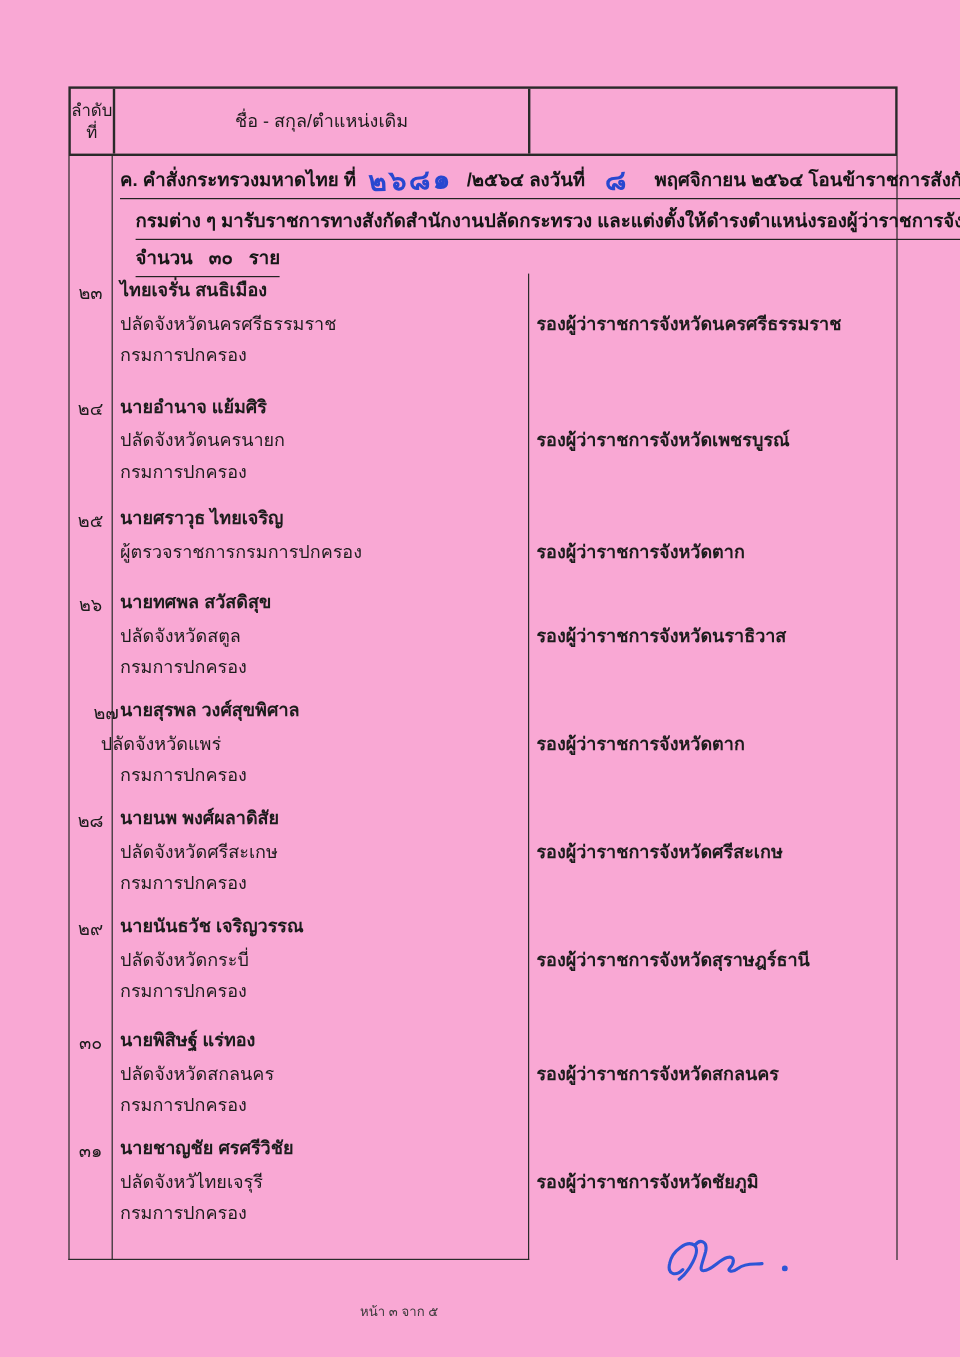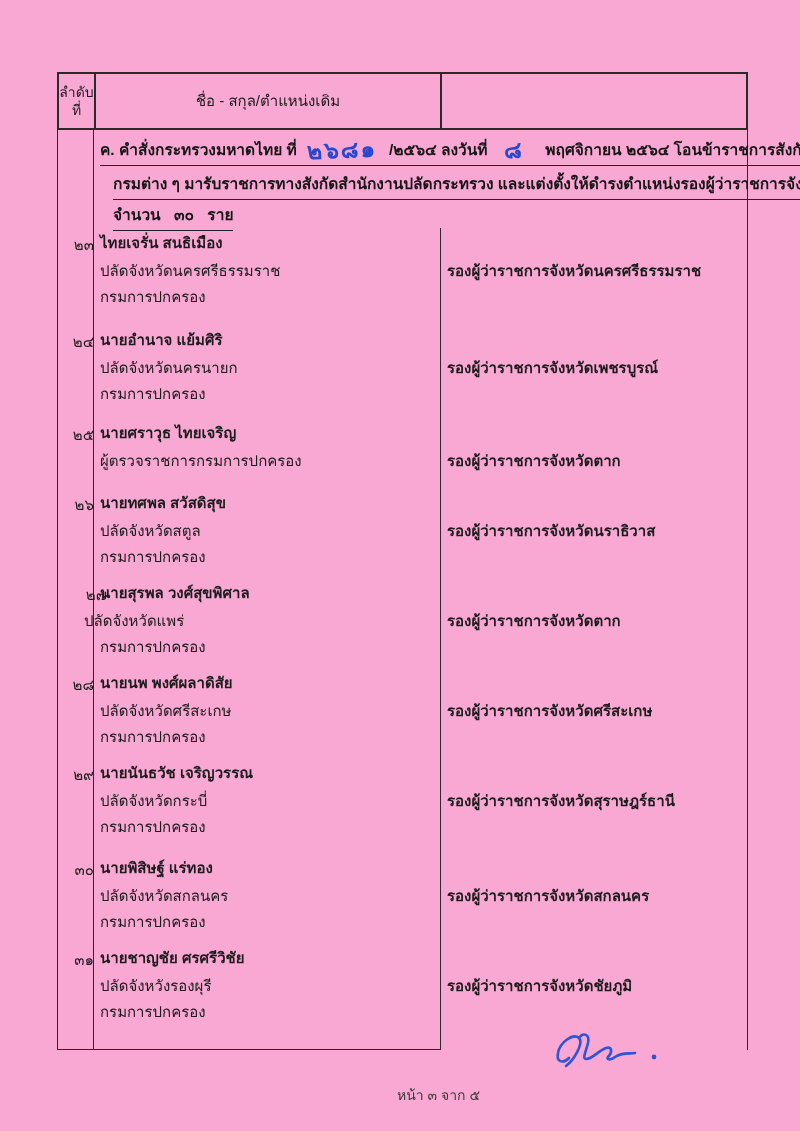--- a/index.html
+++ b/index.html
@@ -31,25 +31,25 @@
   .ink{
     color:#2847d0;font-size:23px;font-weight:bold;line-height:10px;
     display:inline-block;vertical-align:-3px;transform:rotate(-2deg);
     letter-spacing:2px;
   }
   .ink.order{margin:0 12px 0 10px;}
   .ink.date{margin:0 22px 0 16px;}
   .wordspace{word-spacing:9px;}
   
   .cell{position:absolute;font-size:15px;line-height:20px;white-space:nowrap;}
-  .rowno{width:37px;text-align:right;}
+  .rowno{width:37px;text-align:center;}
   .bold{font-weight:bold;}
   
-  .footer{position:absolute;left:300px;top:1084px;width:180px;text-align:right;
-    font-size:14px;color:#3a3a3a;}
+  .footer{position:absolute;left:300px;top:1084px;width:180px;text-align:left;
+    font-size:11px;color:#3a3a3a;}
   .sig{position:absolute;left:543px;top:1026px;}
 </style>
 </head>
 <body>
 
 <div class="page">
 
   <div class="thead">
     <div class="c1">
       <span>ลำดับ</span>
@@ -133,21 +133,21 @@
       <div class="cell rowno" style="left: 57px; top: 860px;">๓๐</div>
       <div class="cell bold" style="left: 100px; top: 858px;">นายพิสิษฐ์ แร่ทอง</div>
       <div class="cell" style="left: 100px; top: 886px;">ปลัดจังหวัดสกลนคร</div>
       <div class="cell" style="left: 100px; top: 912px;">กรมการปกครอง</div>
       <div class="cell bold" style="left: 447px; top: 886px;">รองผู้ว่าราชการจังหวัดสกลนคร</div>
     </div>
 
     <div>
       <div class="cell rowno" style="left: 57px; top: 950px;">๓๑</div>
       <div class="cell bold" style="left: 100px; top: 948px;">นายชาญชัย ศรศรีวิชัย</div>
-      <div class="cell" style="left: 100px; top: 976px;">ปลัดจังหวังรองผุรี</div>
+      <div class="cell" style="left: 100px; top: 976px;">ปลัดจังหวัไทยเจรุรี</div>
       <div class="cell" style="left: 100px; top: 1002px;">กรมการปกครอง</div>
       <div class="cell bold" style="left: 447px; top: 976px;">รองผู้ว่าราชการจังหวัดชัยภูมิ</div>
     </div>
   </div>
 
   <svg class="sig" width="120" height="52" viewBox="0 0 120 52">
     <path d="M26,32 C20,38 13,36 15,27 C17,16 30,7 36,12 C41,17 31,34 23,40
              M36,12 C40,6 47,8 45,17 C43,25 39,33 43,33 C50,33 56,24 63,22
              C70,20 69,27 65,31 C63,33 67,35 72,31 C79,26 86,28 92,27" fill="none" stroke="#2e55d6" stroke-width="2.6" stroke-linecap="round" stroke-linejoin="round"></path>
     <circle cx="111" cy="31" r="2.4" fill="#2e55d6"></circle>

